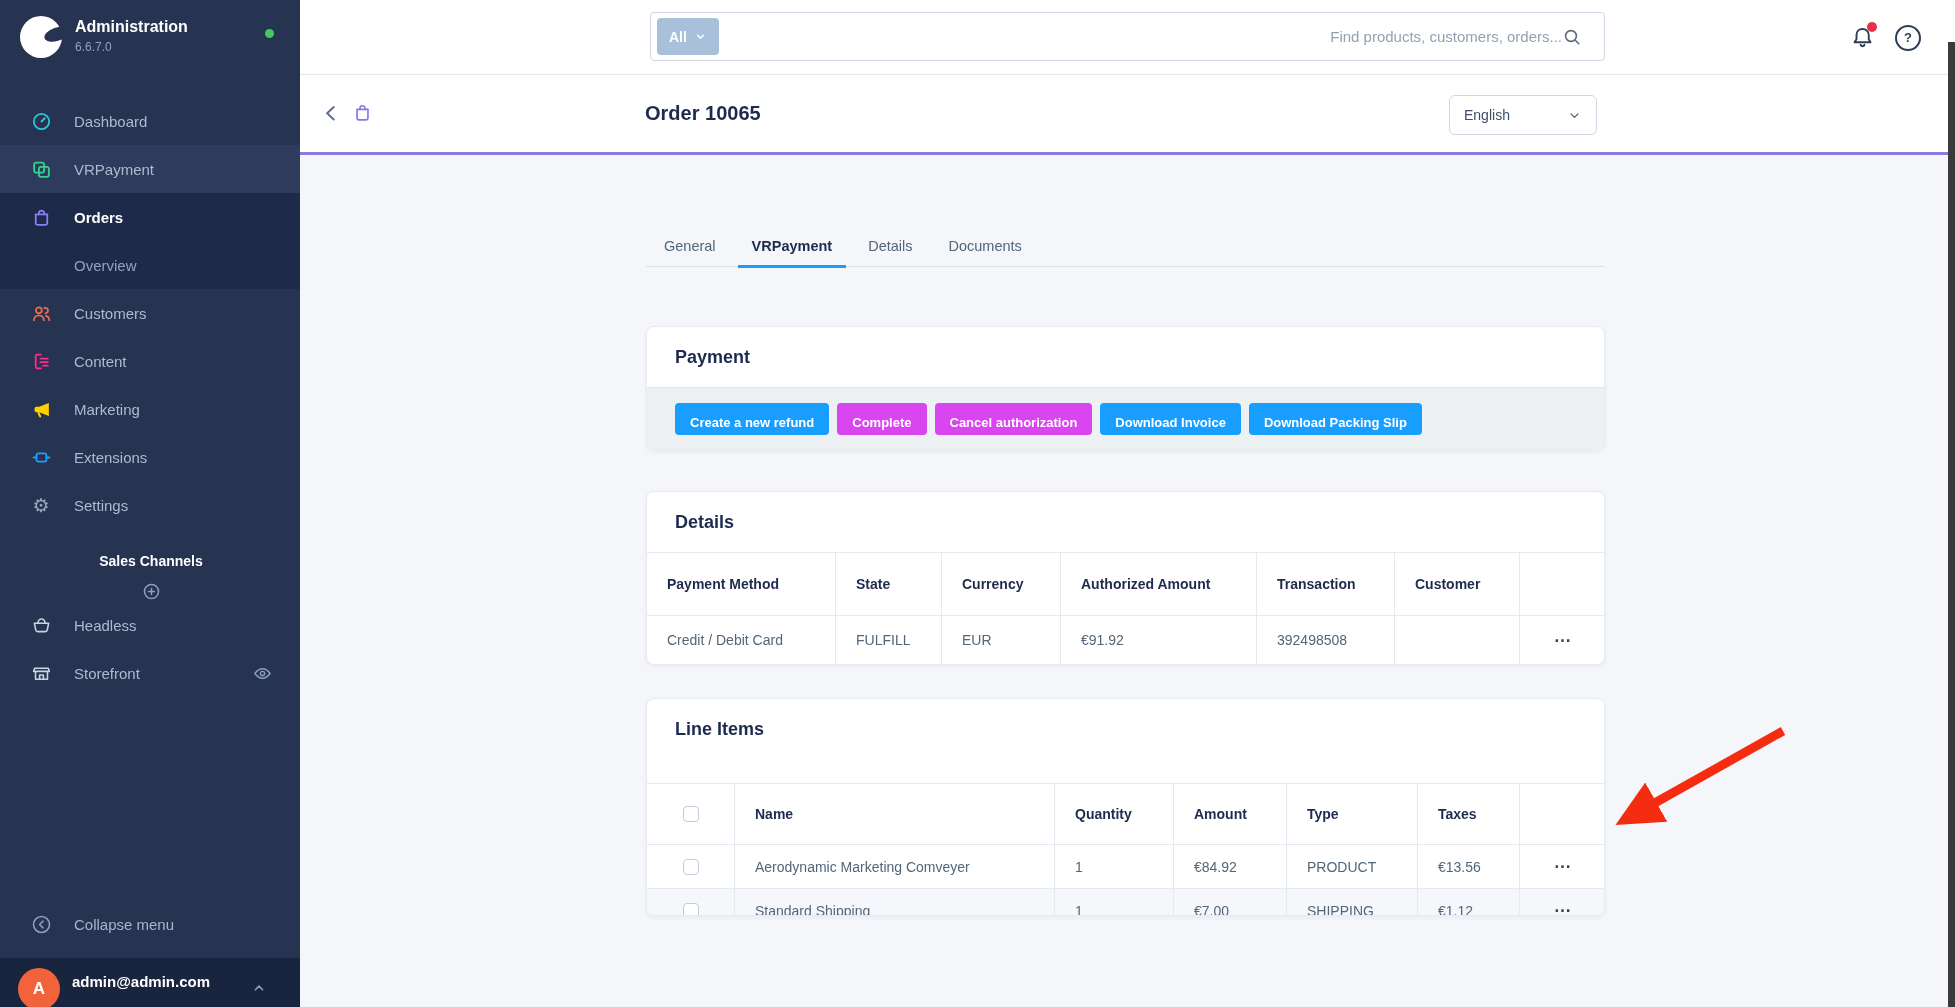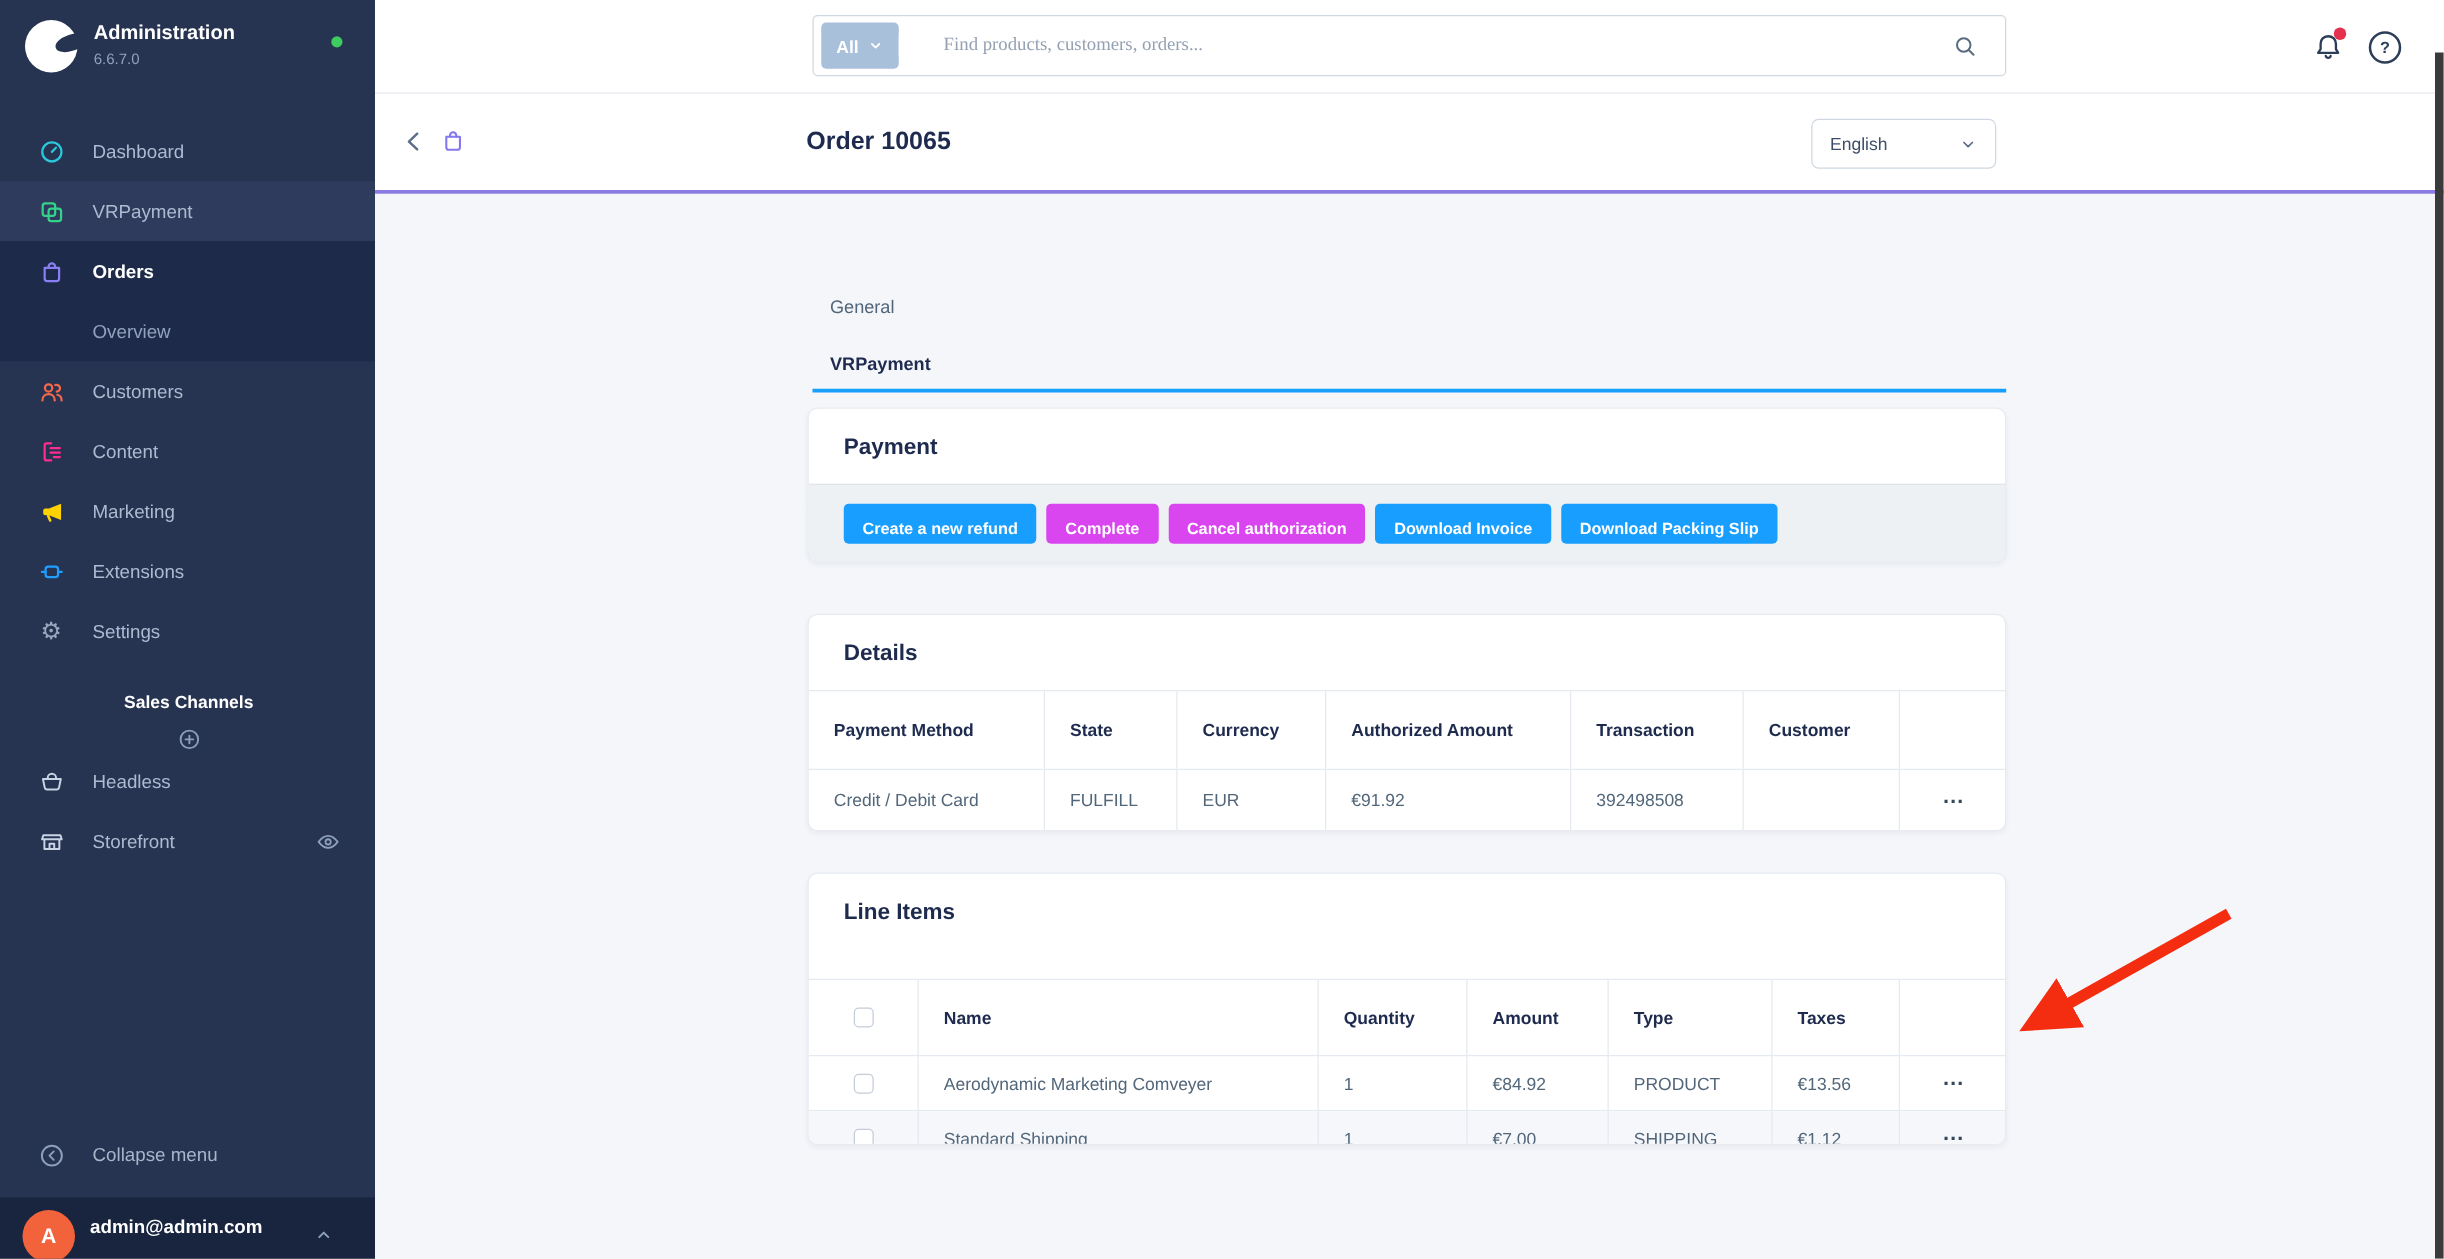--- a/index.html
+++ b/index.html
@@ -53,21 +53,21 @@
   
   .topbar { position:absolute; left:300px; top:0; width:1655px; height:75px;
             background:#fff; border-bottom:1px solid #e3e8ee; z-index:4; }
   .searchbox { position:absolute; left:350px; top:12px; width:955px; height:49px;
                background:#fff; border:1px solid #cfd8e2; border-radius:4px;
                display:flex; align-items:center; }
   .scope-chip { margin-left:6px; height:37px; padding:0 12px; background:#a9c0da;
                 border-radius:4px; color:#fff; font-size:14px; font-weight:bold;
                 display:flex; align-items:center; gap:7px; cursor:pointer; }
   .search-input { flex:1; border:none; outline:none; font-size:15px; color:#42536a;
-                  padding-left:36px; font-family:Liberation Serif, serif; }
+                  padding-left:36px; font-family:Liberation Sans, sans-serif;text-align:right; }
   .search-input::placeholder { color:#94a1b2; }
   .search-glass { margin-right:22px; color:#5a6b80; cursor:pointer; }
   .topbar-icons { position:absolute; right:34px; top:0; height:75px; display:flex;
                   align-items:center; gap:20px; color:#2c3e57; }
   .bell-wrap { position:relative; cursor:pointer; }
   .bell-dot { position:absolute; right:-2px; top:-3px; width:10px; height:10px;
               background:#e5304e; border-radius:50%; }
   .help-circle { width:26px; height:26px; border:2px solid #2c3e57; border-radius:50%;
                  display:flex; align-items:center; justify-content:center;
                  font-size:13px; font-weight:bold; cursor:pointer; }
@@ -83,21 +83,21 @@
                  border:1px solid #cfd8e2; border-radius:6px; background:#fff;
                  display:flex; align-items:center; padding:0 14px; cursor:pointer;
                  font-size:14px; color:#3d4f66; }
   .lang-select .spacer { flex:1; }
   .lang-select svg { color:#5a6b80; }
 
   
   .content { position:absolute; left:300px; top:158px; width:1655px; height:849px;
              background:#f4f6fa; }
   .tabs { position:absolute; left:346px; top:70px; width:959px;
-          border-bottom:1px solid #dbe1e8; display:flex; gap:8px; padding-left:4px;flex-direction:column; }
+          border-bottom:1px solid #dbe1e8; display:flex; gap:8px; padding-left:4px; }
   .tab { padding:10px 14px 11px; font-size:14.5px; color:#52667a; cursor:pointer;
          border-bottom:3px solid transparent; margin-bottom:-2px; }
   .tab.active { color:#1e2b4f; font-weight:bold; border-bottom-color:#189eff; }
 
   .card { position:absolute; left:346px; width:959px; background:#fff;
           border:1px solid #e7ebf0; border-radius:8px; overflow:hidden;
           box-shadow:0 2px 4px rgba(30,43,79,0.05); }
   .card-title { height:60px; display:flex; align-items:center; padding-left:28px;
                 font-size:18px; font-weight:bold; color:#1e2b4f; }
 

